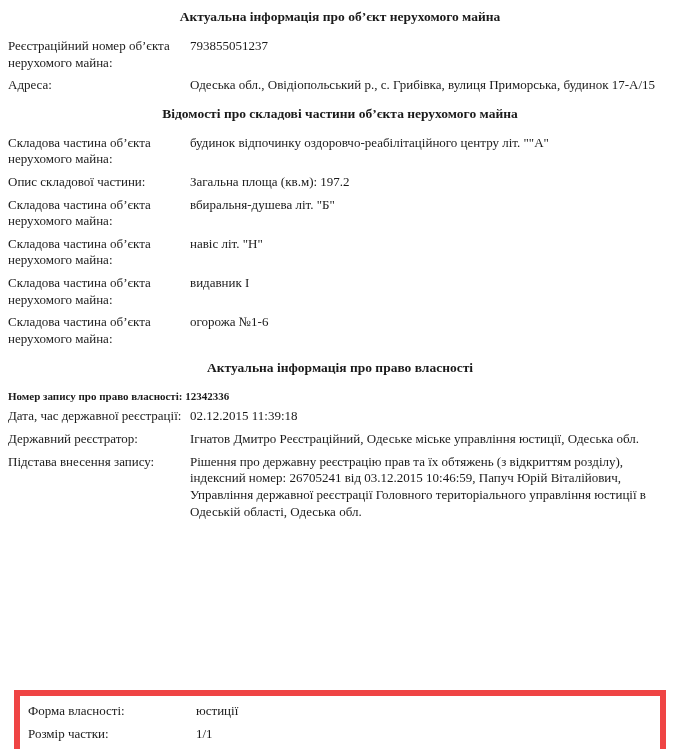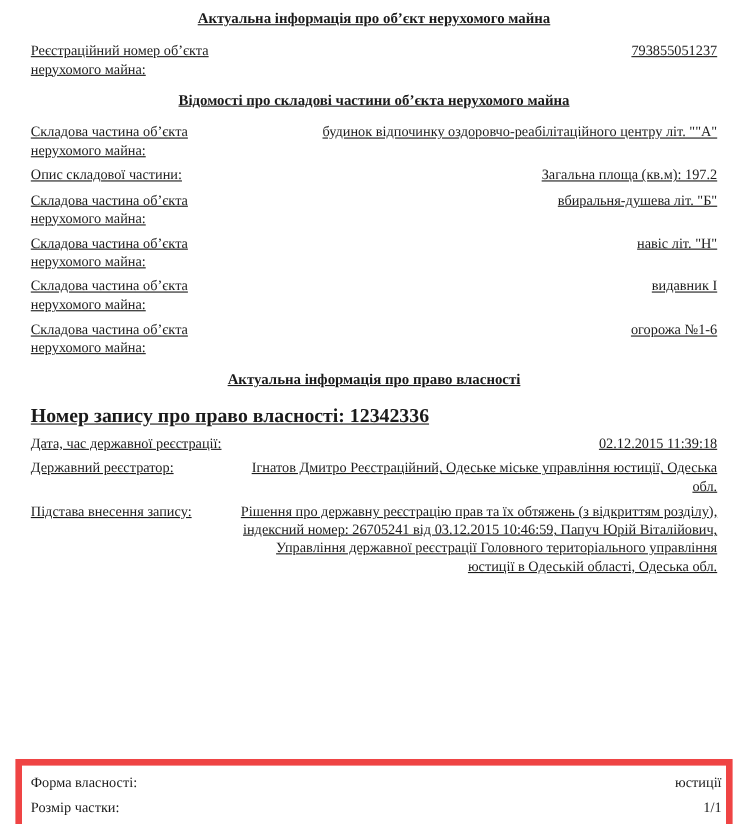--- a/index.html
+++ b/index.html
@@ -13,22 +13,21 @@
     font-family: "Liberation Serif", serif;
     color: #1a1a1a;
     position: relative;
     overflow: hidden;
   }
   .page {
     width: 680px;
     height: 749px;
     position: relative;
     box-sizing: border-box;
-    padding: 0 28px;
-    text-decoration: underline;
+    padding: 0 8px;
   }
   .section-title {
     text-align: center;
     font-weight: bold;
     font-size: 13.5px;
     font-family: "Liberation Serif", serif;
     margin: 0;
     padding: 9px 0 9px 0;
     line-height: 1.25;
   }
@@ -44,24 +43,23 @@
   table.rows td {
     vertical-align: top;
     padding: 3px 0 3px 0;
   }
   td.label {
     width: 182px;
     padding-right: 8px;
   }
   td.value {
     padding-left: 0;
-    text-align: right;
   }
   .record-number {
-    font-size: 18px;
+    font-size: 11px;
     font-weight: bold;
     padding: 4px 0 2px 0;
     line-height: 1.28;
   }
   .highlight-box {
     position: absolute;
     left: 14px;
     right: 14px;
     border: 6px solid #ef4444;
     box-sizing: border-box;
@@ -80,20 +78,24 @@
 
 <div class="page">
 
   <div class="section-title first">Актуальна інформація про об’єкт нерухомого майна</div>
 
   <table class="rows">
     <tbody>
       <tr>
         <td class="label">Реєстраційний номер об’єкта нерухомого майна:</td>
         <td class="value">793855051237</td>
+      </tr>
+      <tr>
+        <td class="label">Адреса:</td>
+        <td class="value">Одеська обл., Овідіопольський р., с. Грибівка, вулиця Приморська, будинок 17-А/15</td>
       </tr>
     </tbody>
   </table>
 
   <div class="section-title">Відомості про складові частини об’єкта нерухомого майна</div>
 
   <table class="rows">
     <tbody>
       <tr>
         <td class="label">Складова частина об’єкта нерухомого майна:</td>

